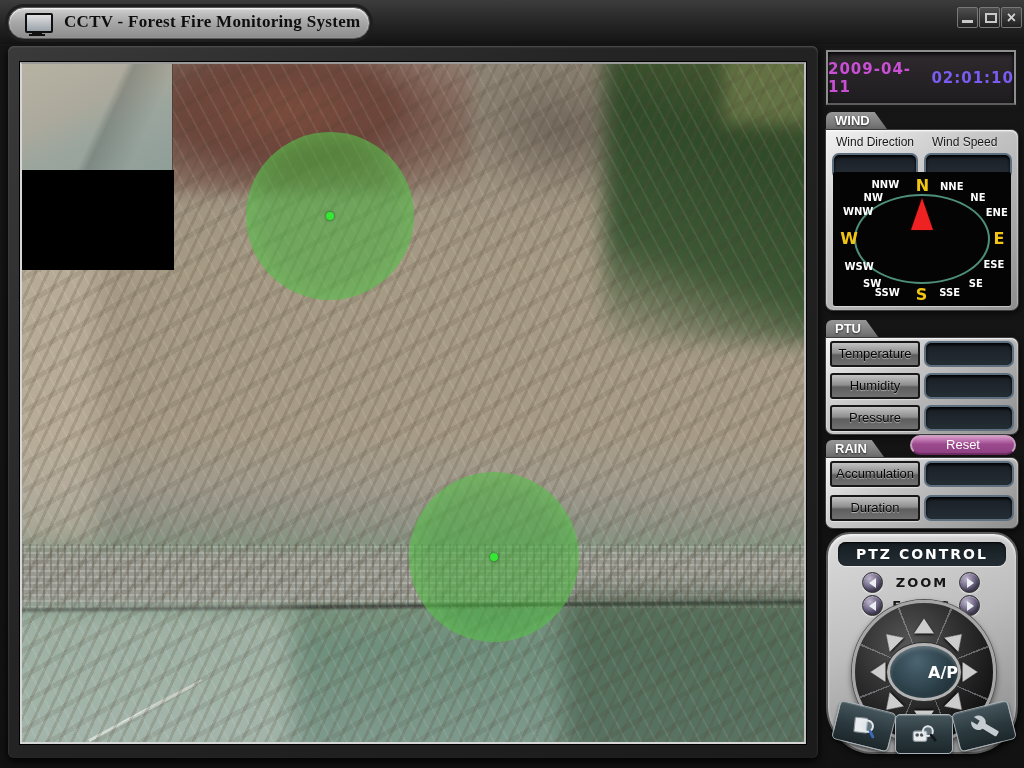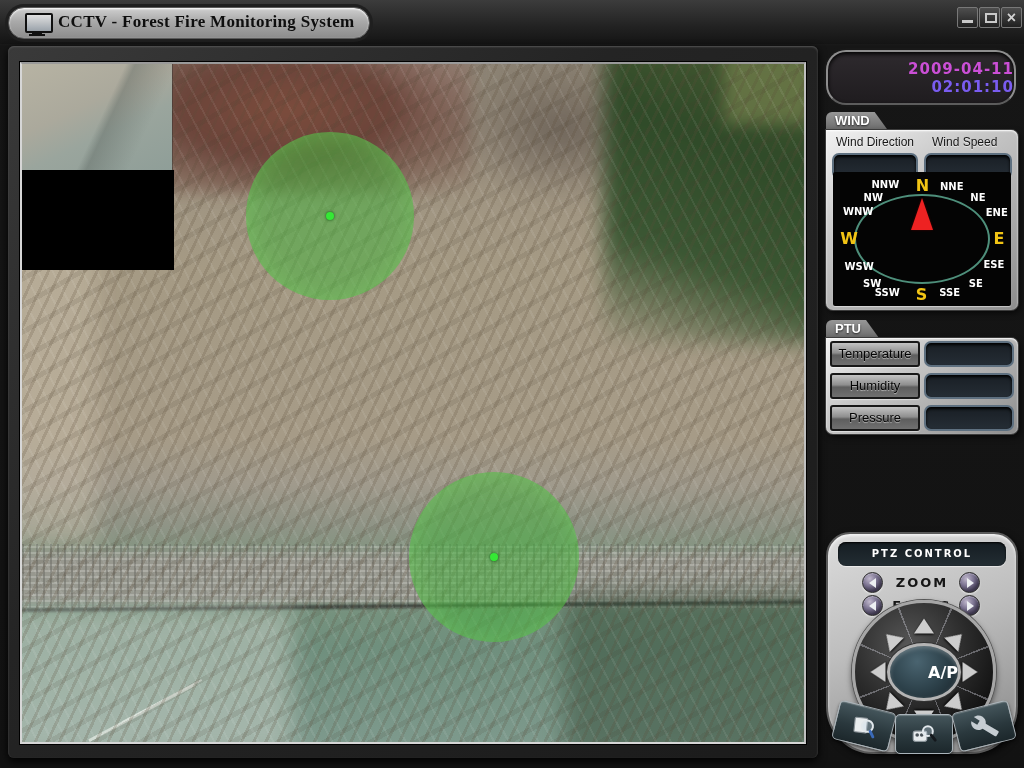--- a/index.html
+++ b/index.html
@@ -5,21 +5,21 @@
   html,body{margin:0;padding:0;background:#0d0d0d;}
   #app{position:relative;width:1024px;height:768px;overflow:hidden;
        font-family:"Liberation Sans","DejaVu Sans",sans-serif;
        background:linear-gradient(180deg,#2e2e2e 0,#191919 44px,#161616 46px,#121212 100%);}
   
   .titlebar{position:absolute;left:0;top:0;width:1024px;height:44px;
             background:linear-gradient(180deg,#3c3c3c,#222 60%,#141414);}
   .title-pill{position:absolute;left:8px;top:7px;width:362px;height:32px;border-radius:17px;
               background:linear-gradient(180deg,#cfcfcf,#a9a9a9 45%,#8c8c8c);
               border:1px solid #5a5a5a;box-shadow:0 0 0 3px #1f1f1f, inset 0 1px 2px #fff;
-              display:flex;align-items:center;gap:5px;padding-left:16px;box-sizing:border-box;}
+              display:flex;align-items:center;gap:11px;padding-left:16px;box-sizing:border-box;}
   .mon{width:24px;height:16px;border:2px solid #101010;border-radius:2px;
        background:linear-gradient(180deg,#e0e0e0,#9aa2aa);position:relative;flex:0 0 auto;}
   .mon:after{content:"";position:absolute;left:5px;top:16px;width:10px;height:3px;background:#101010;}
   .mon:before{content:"";position:absolute;left:2px;top:19px;width:16px;height:2px;background:#101010;}
   .title-text{font-family:"Liberation Serif","DejaVu Serif",serif;font-weight:bold;
               font-size:17px;color:#0e0e0e;letter-spacing:.3px;padding-bottom:2px;}
   .winbtns{position:absolute;right:2px;top:7px;display:flex;gap:1px;}
   .wbtn{width:21px;height:21px;border:1px solid #787878;border-radius:2px;
         background:linear-gradient(180deg,#4e4e4e,#202020);position:relative;cursor:pointer;padding:0;}
   .g-min{position:absolute;left:4px;bottom:4px;width:11px;height:3px;background:#c9c9c9;}
@@ -71,24 +71,24 @@
              box-shadow:0 0 0 1px rgba(40,40,40,.4);cursor:pointer;}
   .feed-live:after{content:"";position:absolute;inset:0;
              background:linear-gradient(115deg,rgba(0,0,0,0) 52%,rgba(88,98,93,.4) 57%,rgba(0,0,0,0) 78%);}
   .feed-offline{position:absolute;left:0;top:106px;width:152px;height:100px;background:#000;cursor:pointer;}
   
   .zone{position:absolute;border-radius:50%;background:var(--zone-fill);
         box-shadow:inset 0 0 28px rgba(130,225,105,.35);cursor:pointer;}
   .zone .dot{position:absolute;left:50%;top:50%;width:8px;height:8px;margin:-4px 0 0 -4px;
              border-radius:50%;background:var(--zone-dot);box-shadow:0 0 3px #0a500a;}
   
-  .clockbox{position:absolute;left:826px;top:50px;width:190px;height:55px;border-radius:20px;
+  .clockbox{position:absolute;left:826px;top:50px;width:190px;height:55px;border-radius:0;
             background:linear-gradient(180deg,#2e2a2e,#1f1c1f);border:2px solid #8e8e8e;
             border-bottom-color:#5c5c5c;box-shadow:0 0 0 2px #181818, inset 0 2px 4px #000;
-            display:flex;flex-direction:column;align-items:flex-end;justify-content:center;box-sizing:border-box;}
+            display:flex;flex-direction:row;align-items:center;justify-content:center;box-sizing:border-box;}
   .clock-date{color:var(--date);font-size:15px;font-weight:bold;letter-spacing:1px;
               font-family:"DejaVu Sans",sans-serif;}
   .clock-time{color:var(--time);font-size:15px;font-weight:bold;letter-spacing:1px;
               font-family:"DejaVu Sans",sans-serif;}
   .panel{position:absolute;left:826px;width:192px;}
   .tab{position:absolute;top:0;left:0;height:18px;line-height:18px;padding:0 18px 0 9px;
        background:linear-gradient(180deg,#979797,#6b6b6b);border-radius:6px 0 0 0;
        clip-path:polygon(0 0,calc(100% - 13px) 0,100% 100%,0 100%);
        color:#fff;font-weight:bold;font-size:13px;text-shadow:0 1px 2px #222;}
   .pbody{position:absolute;left:0;top:18px;width:192px;border-radius:0 7px 7px 7px;
@@ -122,21 +122,21 @@
          border:2px solid #c9a0c0;border-bottom-color:#6e2c62;color:#fff;font-size:13px;
          line-height:16px;text-align:center;box-sizing:border-box;cursor:pointer;padding:0;
          font-family:"Liberation Sans",sans-serif;}
   
   .ptz{position:absolute;left:826px;top:532px;width:192px;height:222px;
        border-radius:24px 24px 48px 48px;border:2px solid #5a5a5a;box-sizing:border-box;
        background:linear-gradient(160deg,#dcdcdc 0%,#bdbdbd 45%,#9b9b9b 80%,#8a8a8a 100%);
        box-shadow:inset 0 2px 3px rgba(255,255,255,.7), 2px 3px 7px rgba(0,0,0,.7);}
   .ptz-header{position:absolute;left:10px;top:8px;width:168px;height:24px;border-radius:8px;
               background:linear-gradient(180deg,#151d22,#232d33);box-shadow:0 1px 1px rgba(255,255,255,.6), inset 0 1px 2px #000;
-              color:#fff;font-weight:bold;font-size:10px;letter-spacing:2px;text-align:center;
+              color:#fff;font-weight:bold;font-size:14px;letter-spacing:2px;text-align:center;
               line-height:24px;font-family:"DejaVu Sans",sans-serif;}
   .zf-row{position:absolute;left:0;width:100%;height:22px;}
   .zf-label{position:absolute;left:0;width:100%;text-align:center;font-size:13px;font-weight:bold;
             letter-spacing:2px;color:#161616;line-height:22px;font-family:"DejaVu Sans",sans-serif;}
   .round-btn{position:absolute;width:21px;height:21px;border-radius:50%;border:1px solid #2a2a2a;
              background:radial-gradient(circle at 35% 30%,#c0b8cc 0%,#7a7290 40%,#403a50 68%,#2a2635 100%);
              box-shadow:0 1px 2px rgba(255,255,255,.6), inset 0 1px 1px rgba(255,255,255,.35);
              cursor:pointer;padding:0;}
   .tri{position:absolute;top:50%;left:50%;width:0;height:0;}
   .tri-left{margin:-5px 0 0 -4px;border-top:5px solid transparent;border-bottom:5px solid transparent;border-right:7px solid #eceff2;}
@@ -252,20 +252,30 @@
     <div class="pbody" style="height:96px;">
       <button class="pbtn" style="top:3px;">Temperature</button>
       <div class="vbox rowval" style="top:3px;"></div>
       <button class="pbtn" style="top:35px;">Humidity</button>
       <div class="vbox rowval" style="top:35px;"></div>
       <button class="pbtn" style="top:67px;">Pressure</button>
       <div class="vbox rowval" style="top:67px;"></div>
     </div>
   </div>
 
+  <div class="panel" style="top:440px;height:88px;">
+    <span class="tab">RAIN</span>
+    <button class="reset">Reset</button>
+    <div class="pbody" style="height:70px;">
+      <button class="pbtn" style="top:3px;">Accumulation</button>
+      <div class="vbox rowval" style="top:3px;"></div>
+      <button class="pbtn" style="top:37px;">Duration</button>
+      <div class="vbox rowval" style="top:37px;"></div>
+    </div>
+  </div>
 
   <div class="ptz">
     <div class="ptz-header">PTZ CONTROL</div>
     <div class="zf-row" style="top:38px;">
       <button class="round-btn" style="left:34px;">
           <span class="tri tri-left"></span>
         </button>
       <span class="zf-label">ZOOM</span>
       <button class="round-btn" style="left:131px;">
           <span class="tri tri-right"></span>

